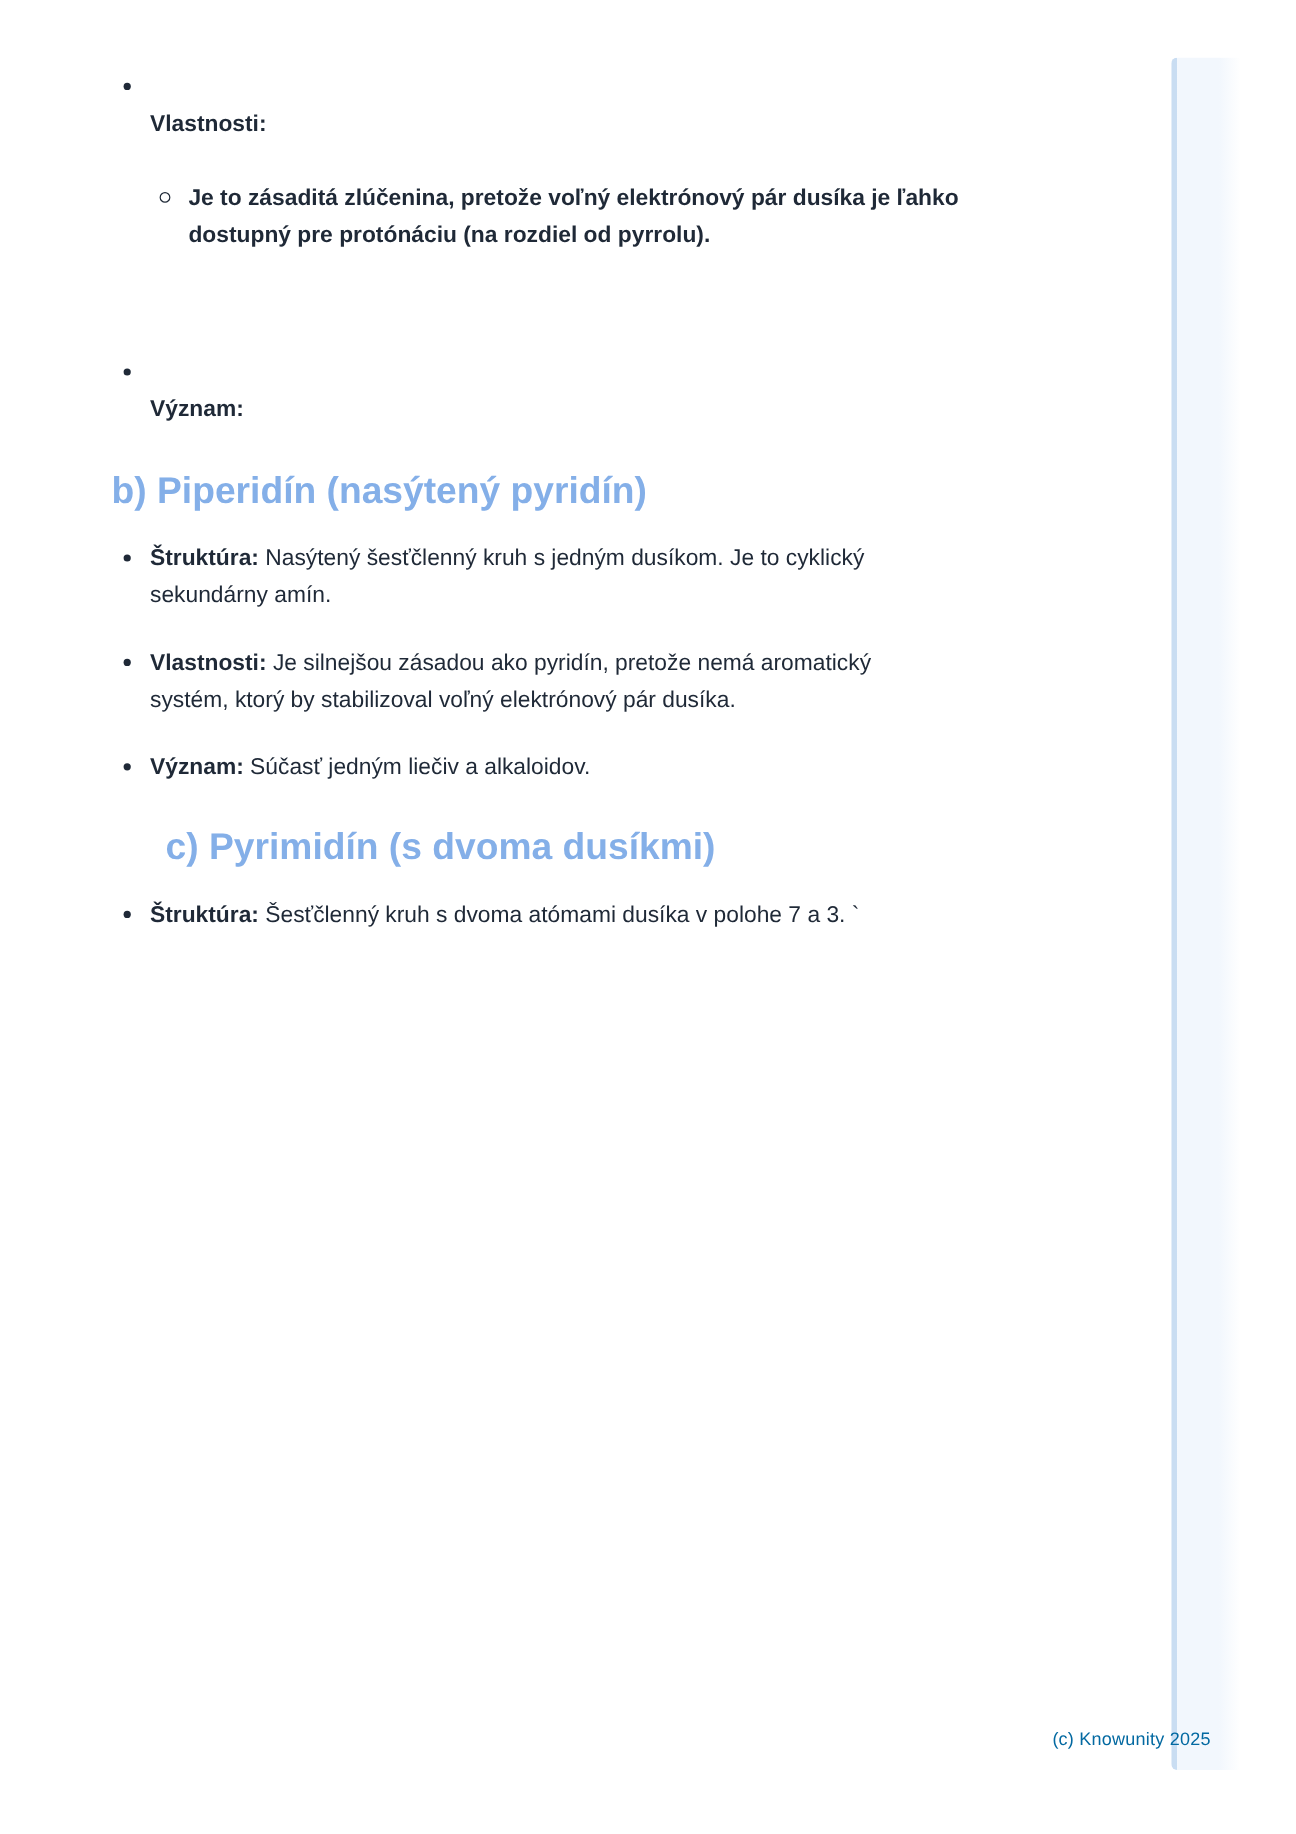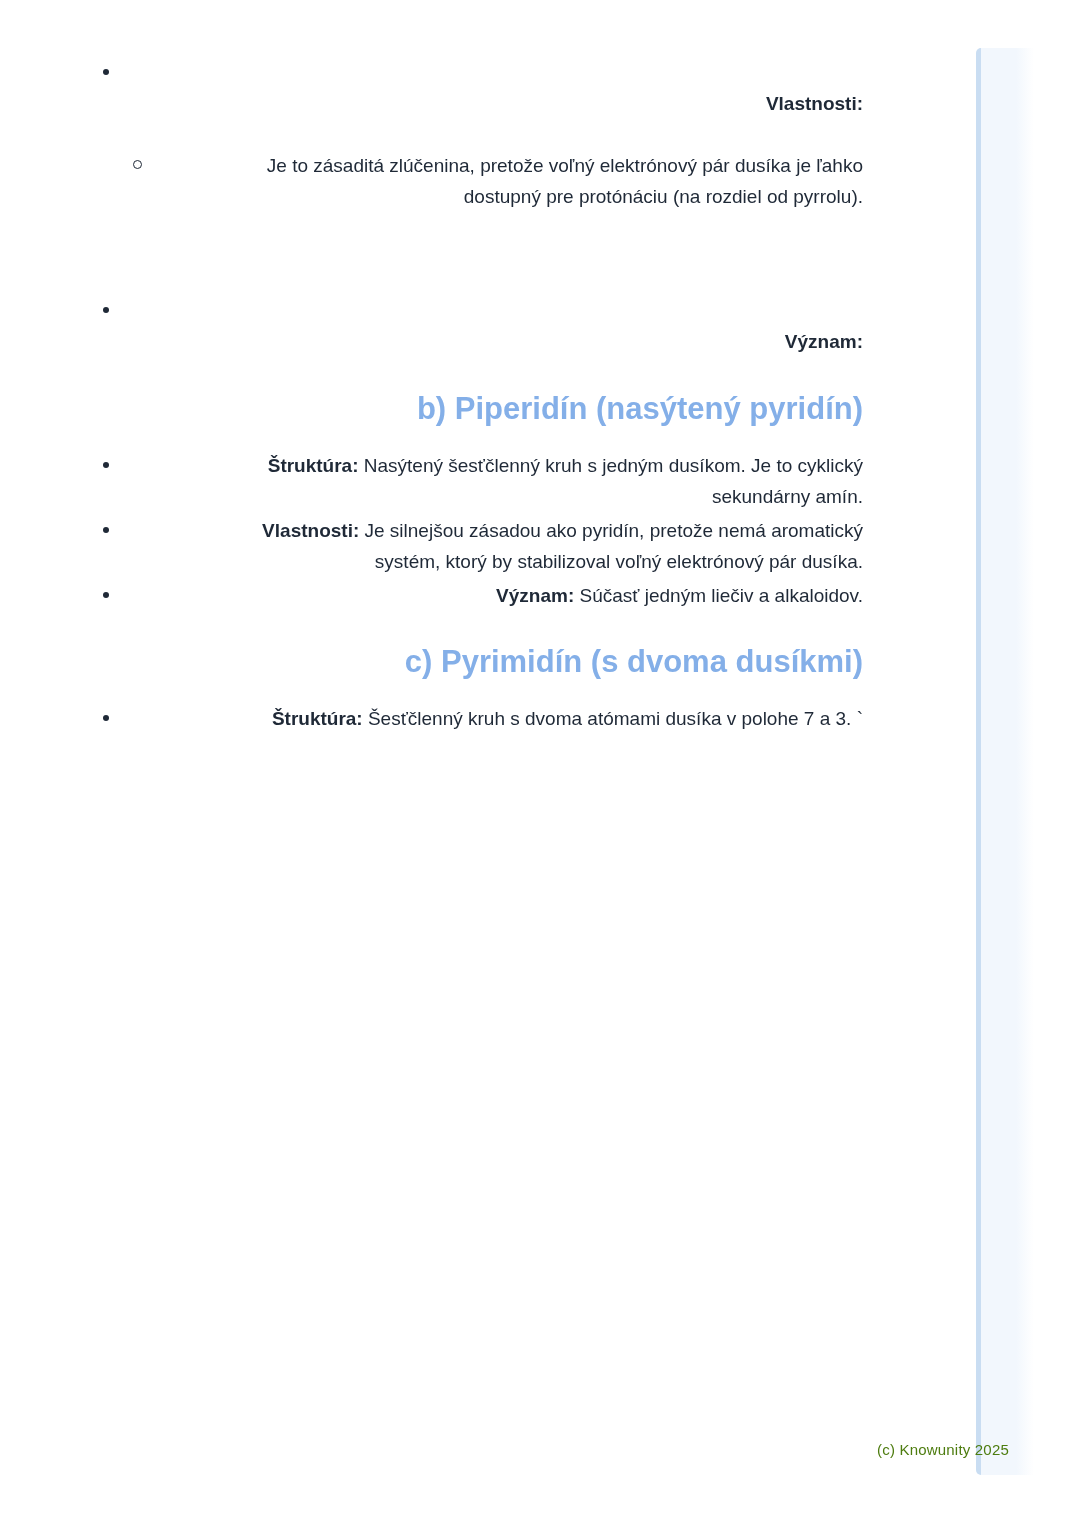--- a/index.html
+++ b/index.html
@@ -28,21 +28,20 @@
   }
 
   .content {
     position: absolute;
     top: 57px;
     left: 93px;
     width: 770px;
     z-index: 2;
     font-size: 19px;
     line-height: 31px;
-    text-align: right;
   }
 
   ul { list-style: none; }
 
   
   .l1 > li {
     position: relative;
     padding-left: 32px;
     white-space: pre-line;
   }
@@ -57,36 +56,37 @@
     border-radius: 50%;
     background: #1f2937;
   }
 
   
   .l2 > li {
     position: relative;
     padding-left: 32px;
     margin-top: 17px;
     white-space: pre-line;
+    font-weight: bold;
   }
   .l2 > li:first-child { margin-top: 0; }
   .l2 > li::before {
     content: "";
     position: absolute;
     left: 8px;
     top: 10px;
     width: 7px;
     height: 7px;
     border: 1.5px solid #1f2937;
     border-radius: 50%;
     background: transparent;
   }
 
   
-  .lb > li + li { margin-top: 3px; }
+  .lb > li + li { margin-top: 25px; }
 
   .lbl { font-weight: 700; }
 
   h2 {
     font-size: 31px;
     line-height: 30px;
     font-weight: 700;
     color: #84afe8;
     margin-top: 37px;
     margin-bottom: 26px;
@@ -94,21 +94,21 @@
   h2.hc { margin-top: 36px; margin-left: 45px; }
 
   .strike { text-decoration: line-through; }
 
   .page-footer {
     position: absolute;
     top: 1441px;
     right: 71px;
     font-size: 15px;
     line-height: 18px;
-    color: #4d7c0f;
+    color: #0369a1;
     z-index: 3;
     letter-spacing: 0.2px;
   }
 </style>
 </head>
 <body>
 
 <div class="side-panel"></div>
 
 <div class="content">

